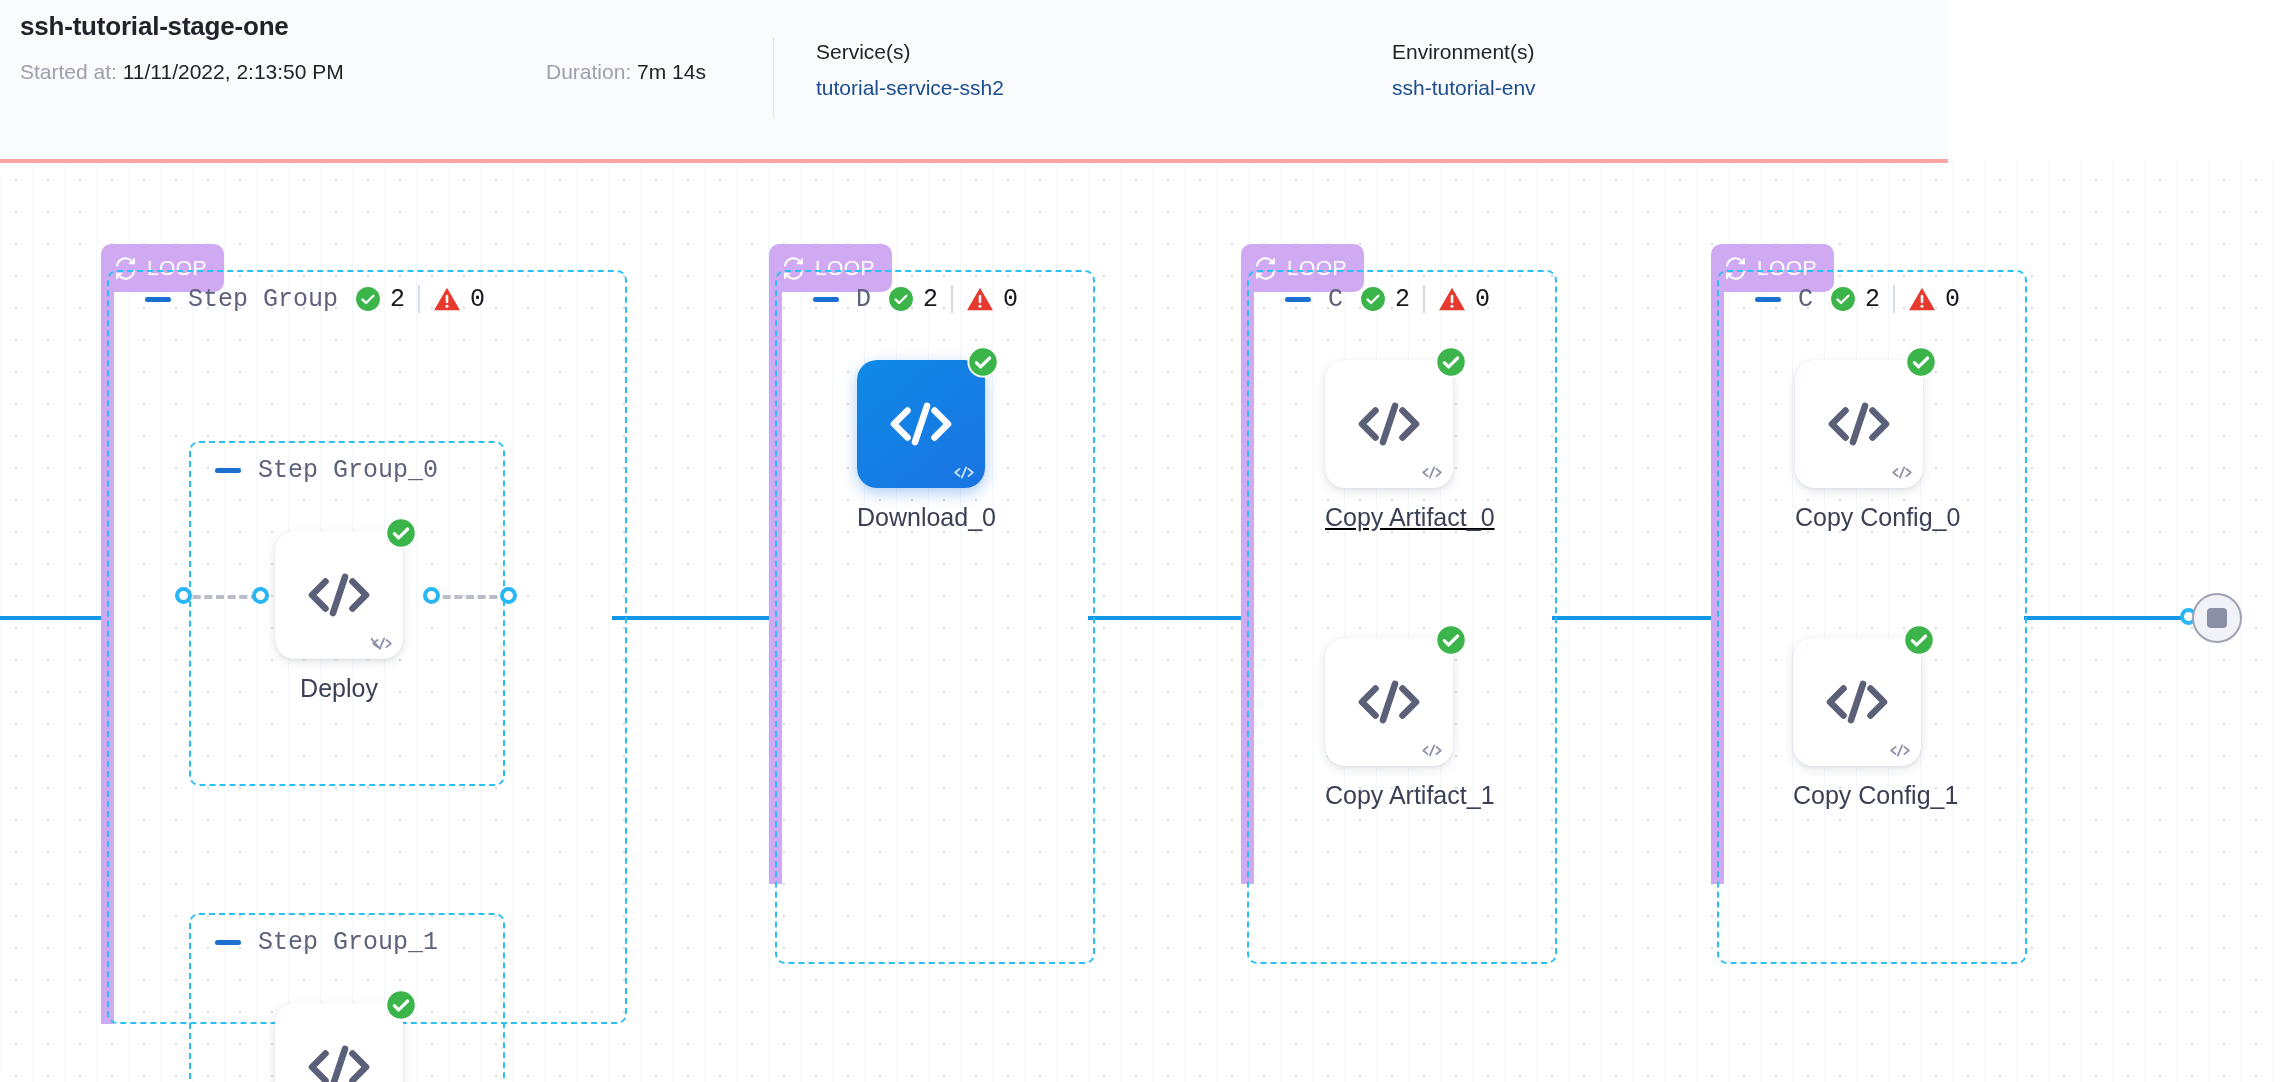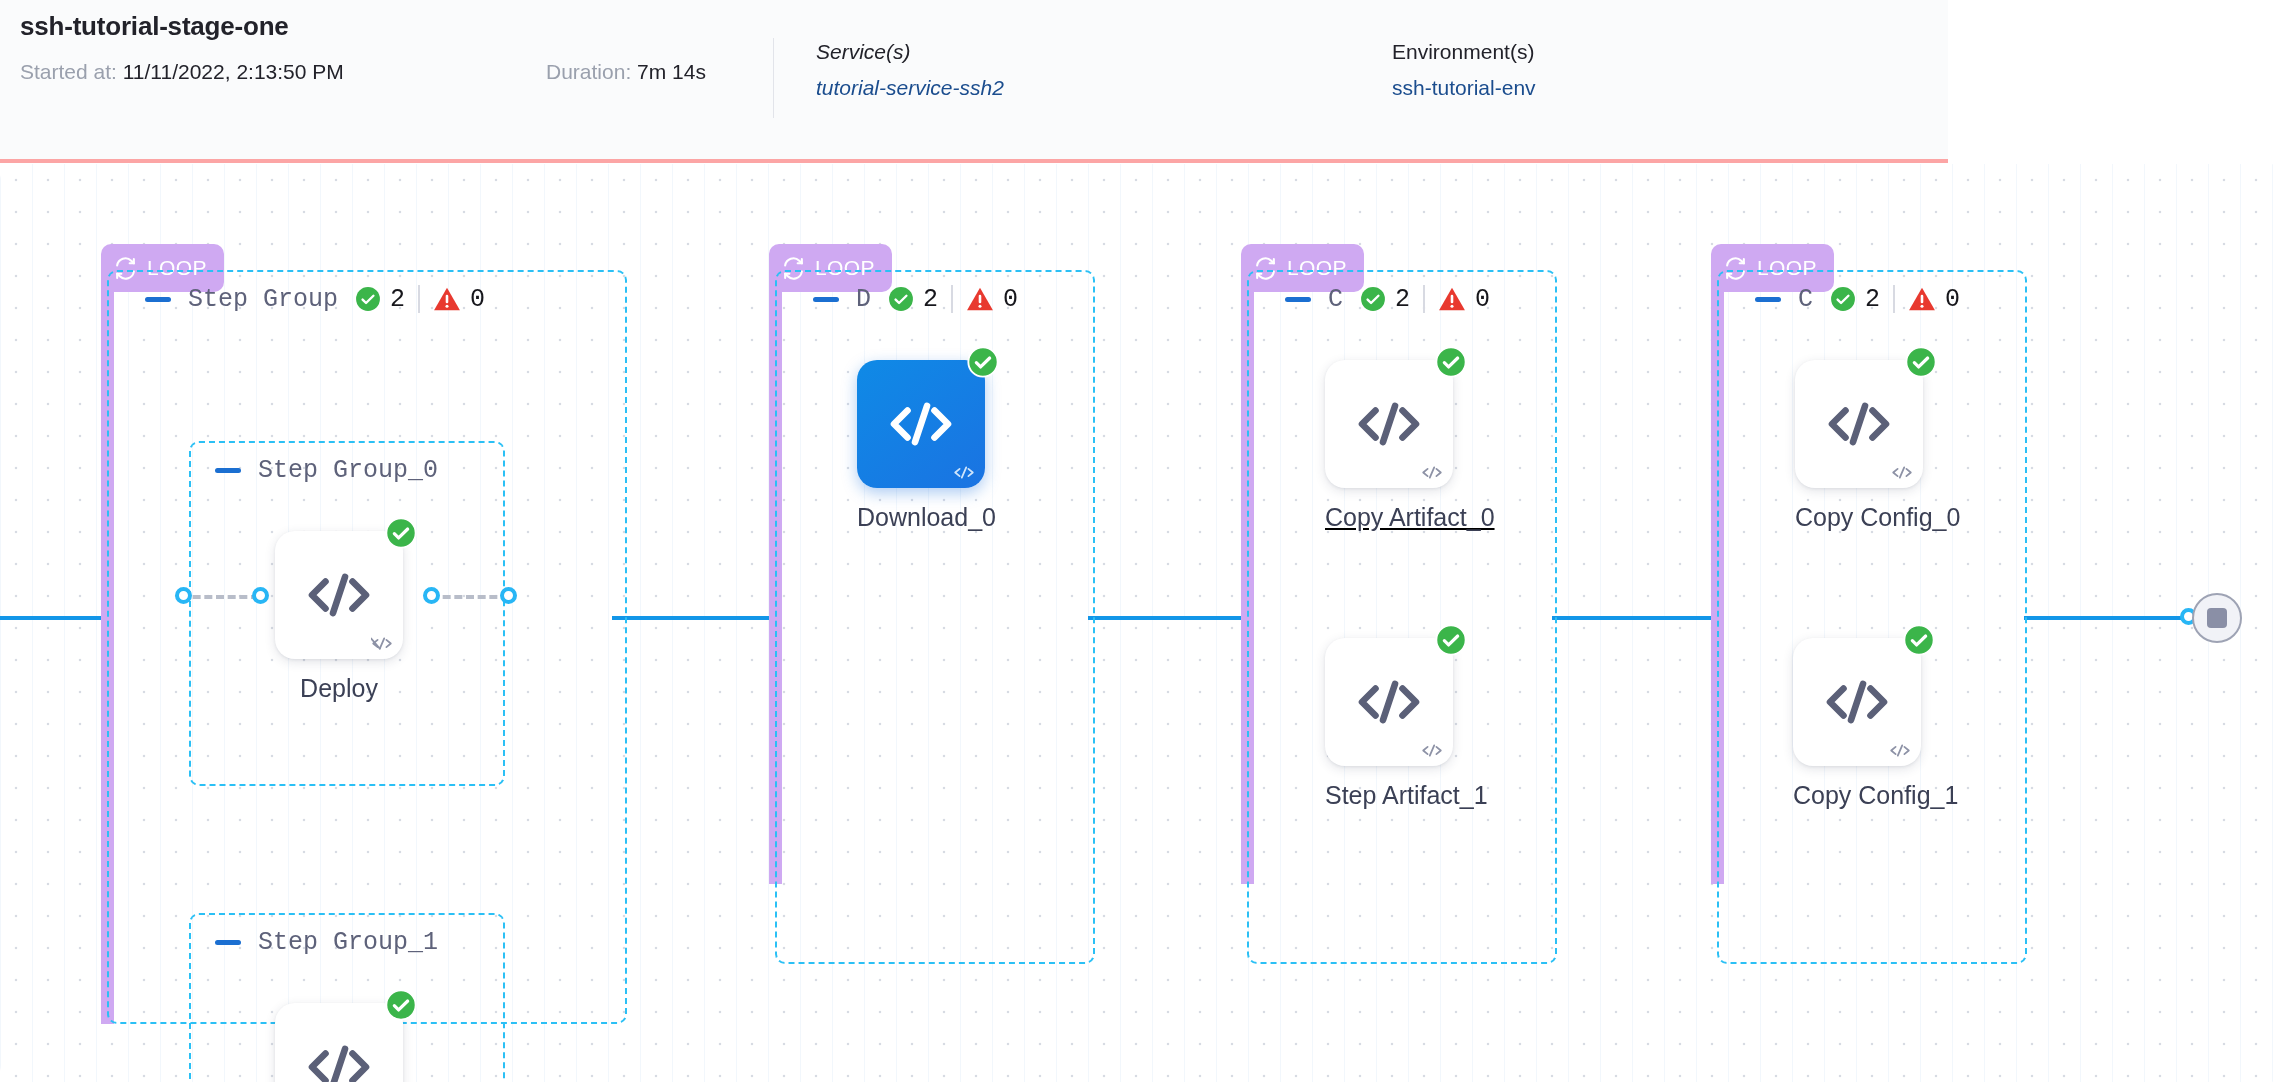--- a/index.html
+++ b/index.html
@@ -32,21 +32,21 @@
     font-size: 21px; color: #22222a; white-space: nowrap;
   }
   .hdr-duration .lbl { color: #9aa0ad; }
   .hdr-divider {
     position: absolute; left: 773px; top: 38px;
     width: 1px; height: 80px; background: #e2e4ea;
   }
   .hdr-col { position: absolute; top: 40px; }
   .hdr-col .ck { font-size: 21px; color: #22222a; margin-bottom: 12px; }
   .hdr-col .cv { font-size: 21px; color: #1b4d8e; cursor: pointer; }
-  .hdr-col.services { left: 816px; font-style: italic; }
+  .hdr-col.services { left: 816px; }
   .hdr-col.environments { left: 1392px; }
 
   
   .canvas {
     position: absolute; left: 0; top: 164px;
     width: 2286px; height: 918px;
     background-color: #ffffff;
     background-image:
       linear-gradient(to right, #f2f7fc 1px, transparent 1px),
       radial-gradient(circle, #d7dbe3 1.4px, transparent 1.6px);
@@ -399,21 +399,21 @@
           <svg class="code-mini" viewBox="0 0 30 20" fill="none" stroke="#8d92a6" stroke-width="2.4" stroke-linecap="round" stroke-linejoin="round">
             <polyline points="9,5 3,10 9,15"></polyline>
               <polyline points="21,5 27,10 21,15"></polyline>
               <line x1="18" y1="3" x2="12" y2="17"></line>
           </svg>
           <svg class="badge-ok" viewBox="0 0 24 24">
             <circle cx="12" cy="12" r="11" fill="#3bb54a" stroke="#ffffff" stroke-width="1.4"></circle>
             <path d="M7 12.5l3.2 3.2L17 9" fill="none" stroke="#ffffff" stroke-width="2.4" stroke-linecap="round" stroke-linejoin="round"></path>
           </svg>
         </div>
-        <div class="node-label">Step Artifact_1</div>
+        <div class="node-label">Copy Artifact_1</div>
       </div>
     </div>
   </div>
 
   <div class="loopgroup" style="left:1711px; top:80px; width:340px; height:640px;">
     <div class="loop-bar"></div>
     <div class="loop-tab">
       <svg class="loop-ico" viewBox="0 0 24 24" fill="none" stroke="#ffffff" stroke-width="2" stroke-linecap="round">
         <path d="M4 9a8 8 0 0 1 13.5-4.5L20 7"></path>
           <path d="M20 15a8 8 0 0 1-13.5 4.5L4 17"></path>

